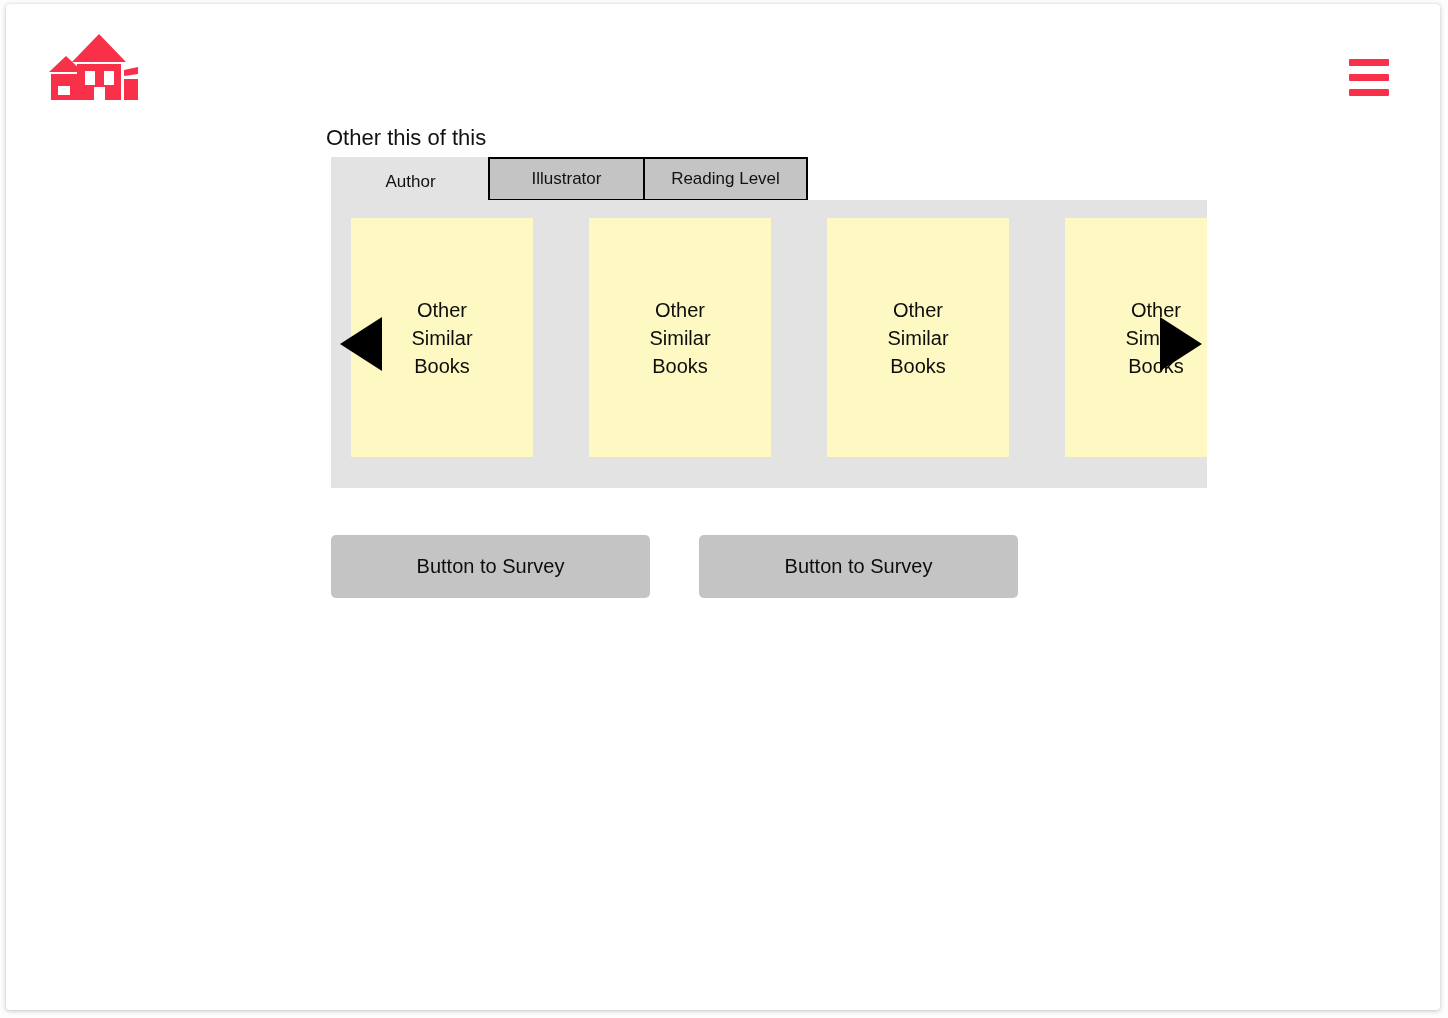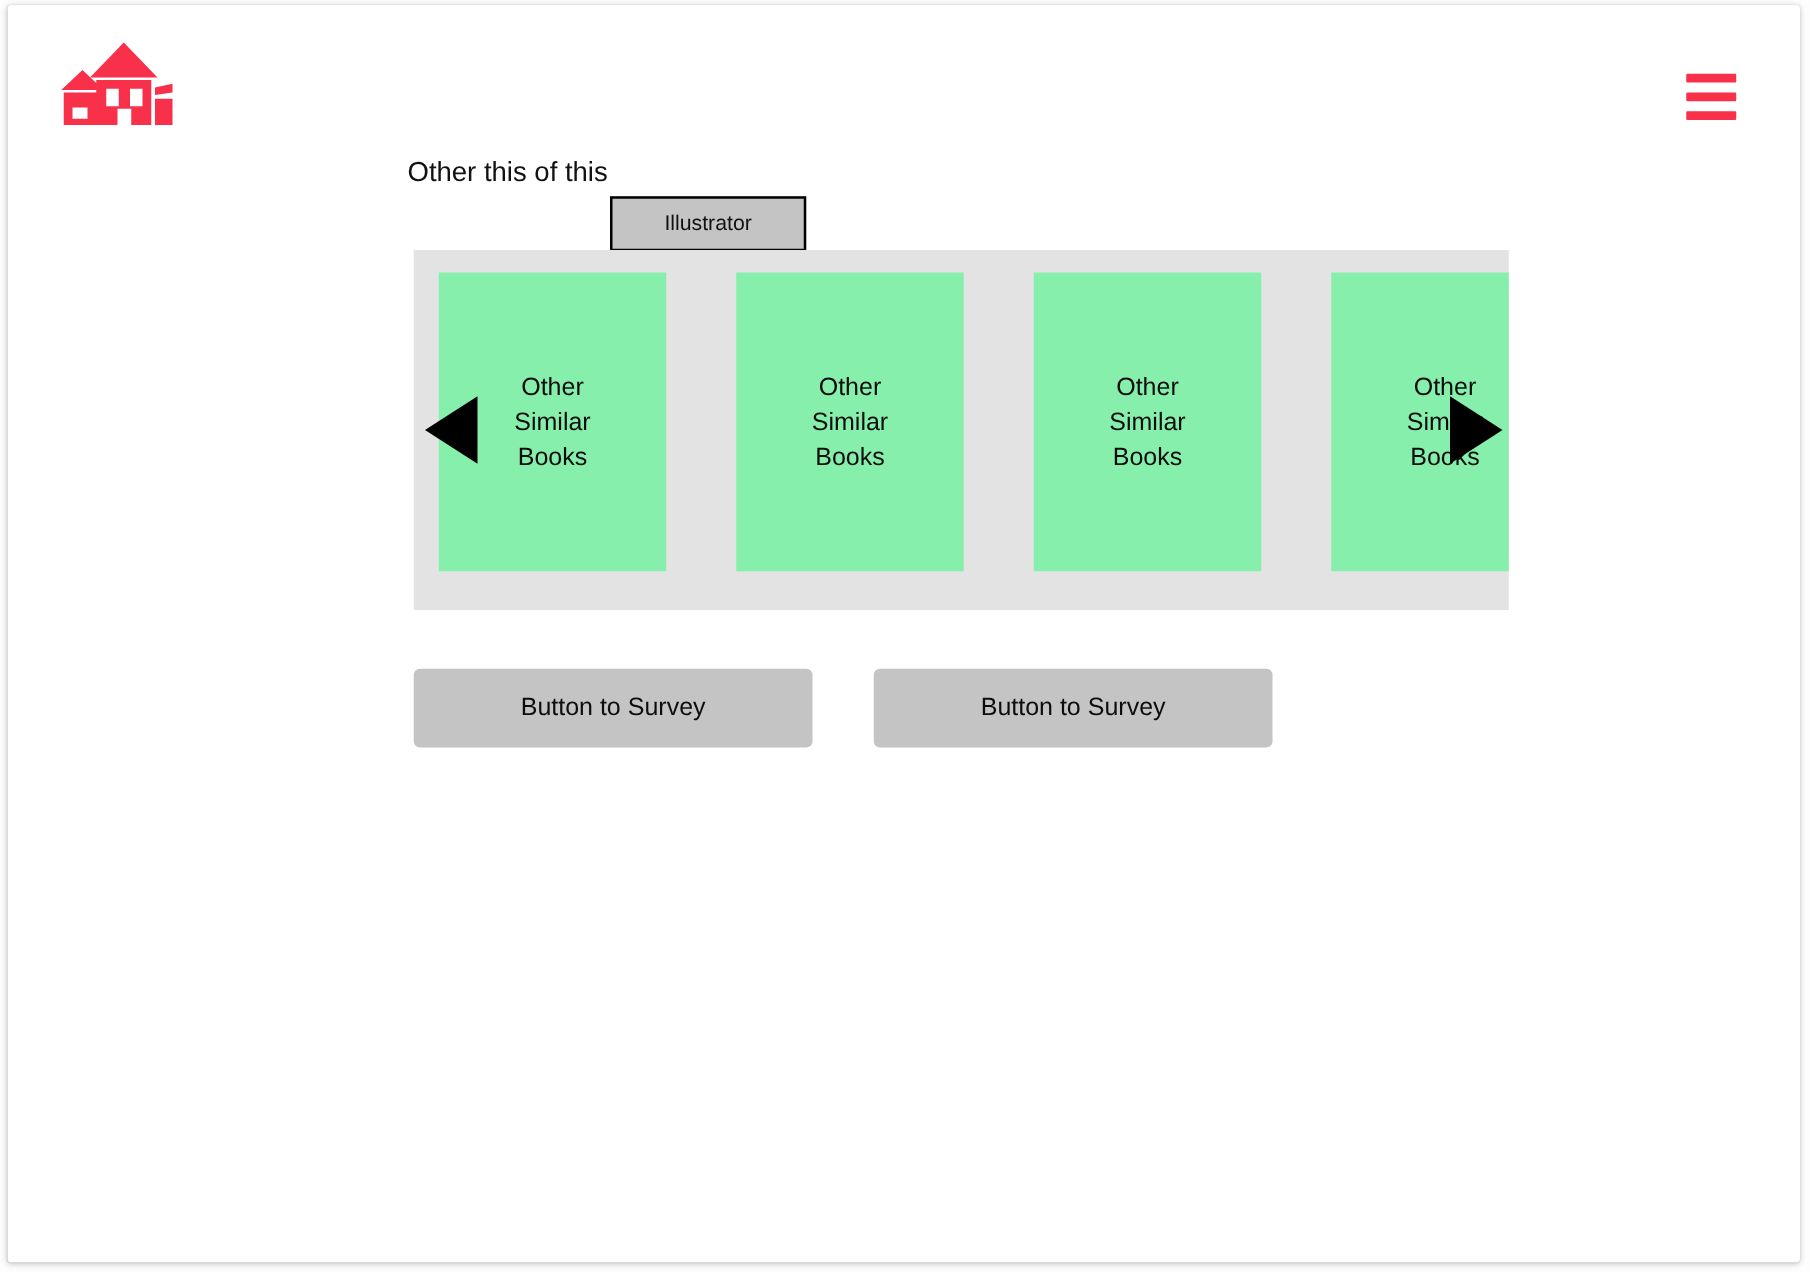--- a/index.html
+++ b/index.html
@@ -125,21 +125,21 @@
     top: 18px;
     height: 239px;
     width: 900px;
     display: flex;
     gap: 56px;
   }
   .book-card {
     flex: 0 0 182px;
     width: 182px;
     height: 239px;
-    background: #86efac;
+    background: #fef9c3;
     display: flex;
     align-items: center;
     justify-content: center;
     cursor: pointer;
   }
   .book-card-label {
     font-size: 20px;
     line-height: 28px;
     color: #0d0d0d;
     text-align: center;
@@ -212,21 +212,23 @@
         <span class="bar b1"></span>
         <span class="bar b2"></span>
         <span class="bar b3"></span>
       </button>
 
     </div>
 
     <div id="section-title">Other this of this</div>
 
     <div id="tab-bar">
+      <div class="tab active">Author</div>
       <div class="tab inactive t2">Illustrator</div>
+      <div class="tab inactive t3">Reading Level</div>
     </div>
 
     <div id="carousel">
       <div id="carousel-track">
         <div class="book-card">
           <span class="book-card-label">Other
 Similar
 Books</span>
         </div>
         <div class="book-card">

